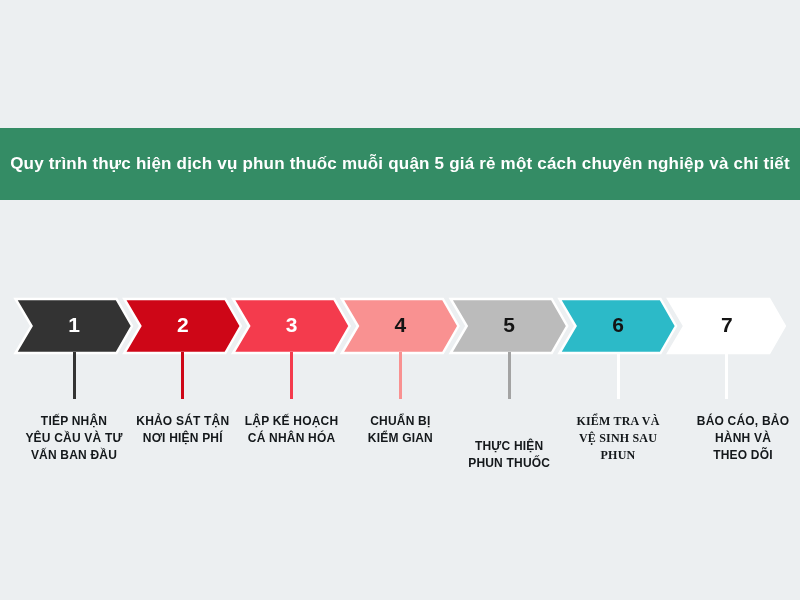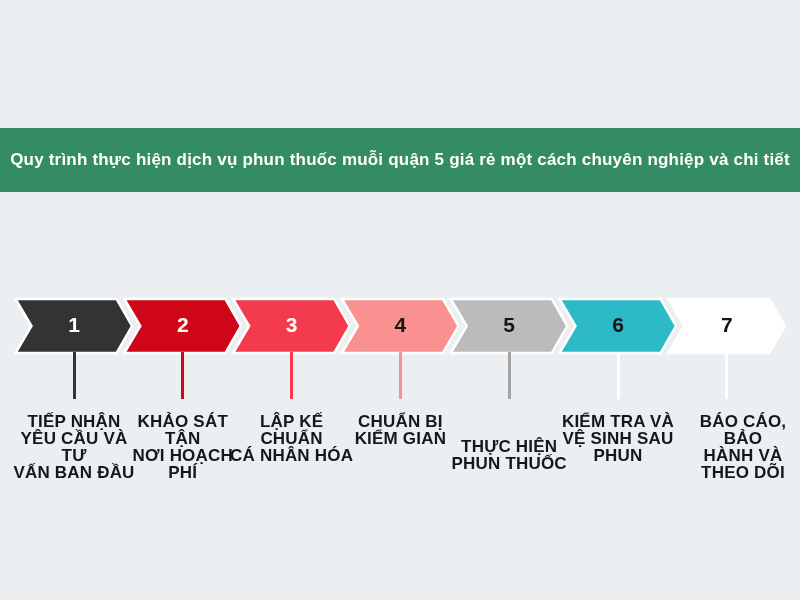--- a/index.html
+++ b/index.html
@@ -8,39 +8,39 @@
     font-family: "Liberation Sans", sans-serif;
     overflow: hidden;
   }
   .canvas {
     position: relative;
     width: 800px; height: 600px;
     background: #eceff1;
   }
   .banner {
     position: absolute;
-    left: 0; right: 0; top: 128px; height: 64px;
+    left: 0; right: 0; top: 128px; height: 72px;
     display: flex; align-items: center; justify-content: center;
     font-size: 17px; font-weight: 600; letter-spacing: 0.2px;
     text-align: center;
   }
   .process { position: absolute; left: 0; top: 0; width: 800px; height: 600px; }
   .arrow-svg { position: absolute; left: 0; top: 296px; }
   .step-number {
     position: absolute; top: 312px; width: 50px;
     text-align: center;
     font-size: 21px; font-weight: 700; line-height: 26px;
   }
   .step-connector {
     position: absolute; top: 352px; height: 47px; width: 3px;
   }
   .step-label {
     position: absolute; top: 413px; width: 126px;
     text-align: center;
-    font-size: 17px; font-weight: 700; line-height: 17px;
+    font-size: 12px; font-weight: 700; line-height: 17px;
     letter-spacing: 0.2px; color: #14181b;
     white-space: pre-line;
   }
 </style>
 </head>
 <body>
 
 <div class="canvas" style="background: rgb(236, 239, 241);">
   <div class="banner" style="background: rgb(52, 140, 101); color: rgb(255, 255, 255);">
     <span>Quy trình thực hiện dịch vụ phun thuốc muỗi quận 5 giá rẻ một cách chuyên nghiệp và chi tiết</span>
@@ -58,36 +58,36 @@
       </svg>
     <div id="steps-layer">
         <div class="step-number" style="left: 49px; color: rgb(255, 255, 255);">1</div>
         <div class="step-connector" style="left: 72.5px; background: rgb(51, 51, 51);"></div>
         <div class="step-label" style="left: 11px;">TIẾP NHẬN
 YÊU CẦU VÀ TƯ
 VẤN BAN ĐẦU</div>
         <div class="step-number" style="left: 157.8px; color: rgb(255, 255, 255);">2</div>
         <div class="step-connector" style="left: 181.3px; background: rgb(206, 6, 23);"></div>
         <div class="step-label" style="left: 119.8px;">KHẢO SÁT TẬN
-NƠI HOẠCH PHÍ</div>
+NƠI HIỆN PHÍ</div>
         <div class="step-number" style="left: 266.6px; color: rgb(255, 255, 255);">3</div>
         <div class="step-connector" style="left: 290.1px; background: rgb(244, 59, 77);"></div>
-        <div class="step-label" style="left: 228.6px;">LẬP KẾ CHUẨN
+        <div class="step-label" style="left: 228.6px;">LẬP KẾ HOẠCH
 CÁ NHÂN HÓA</div>
         <div class="step-number" style="left: 375.4px; color: rgb(20, 20, 20);">4</div>
         <div class="step-connector" style="left: 398.9px; background: rgb(249, 145, 145);"></div>
         <div class="step-label" style="left: 337.4px;">CHUẨN BỊ
 KIỂM GIAN</div>
         <div class="step-number" style="left: 484.2px; color: rgb(20, 20, 20);">5</div>
         <div class="step-connector" style="left: 507.7px; background: rgb(163, 163, 163);"></div>
         <div class="step-label" style="left: 446.2px; margin-top: 25px;">THỰC HIỆN
 PHUN THUỐC</div>
         <div class="step-number" style="left: 593px; color: rgb(20, 20, 20);">6</div>
         <div class="step-connector" style="left: 616.5px; background: rgb(255, 255, 255);"></div>
-        <div class="step-label" style="left: 555px;">KIỂM TRA VÀ
+        <div class="step-label" style="left: 555px; font-family: Liberation Serif, serif;">KIỂM TRA VÀ
 VỆ SINH SAU
 PHUN</div>
         <div class="step-number" style="left: 701.8px; color: rgb(20, 20, 20);">7</div>
         <div class="step-connector" style="left: 725.3px; background: rgb(255, 255, 255);"></div>
         <div class="step-label" style="left: 680px;">BÁO CÁO, BẢO
 HÀNH VÀ
 THEO DÕI</div>
       </div>
   </div>
 </div>

